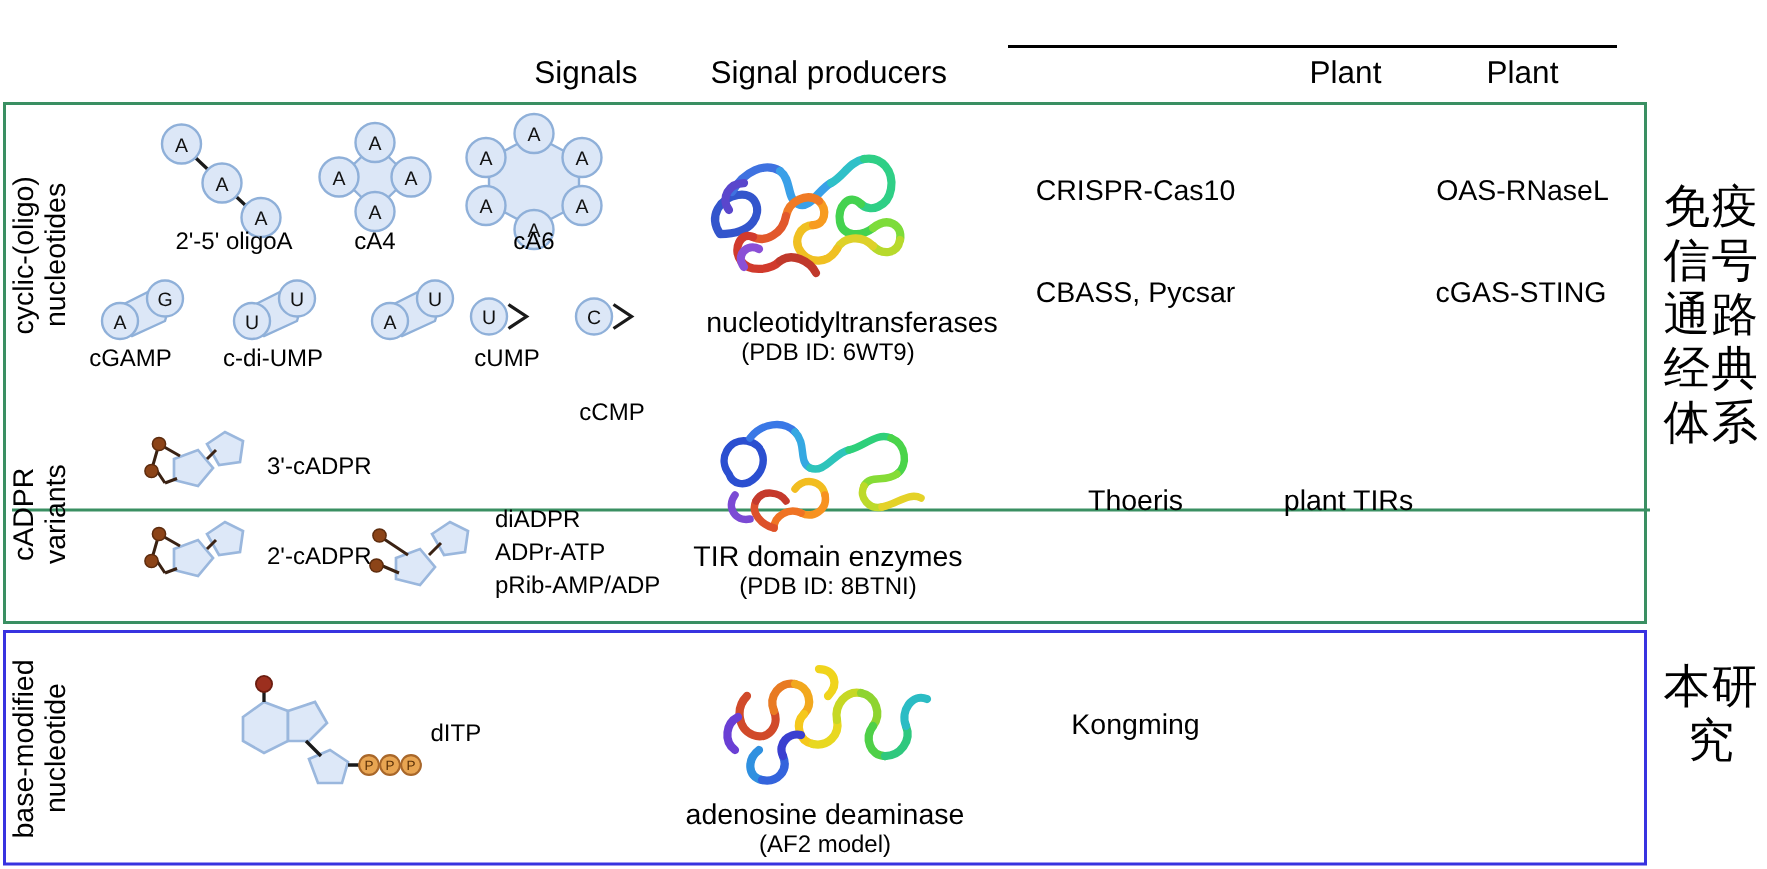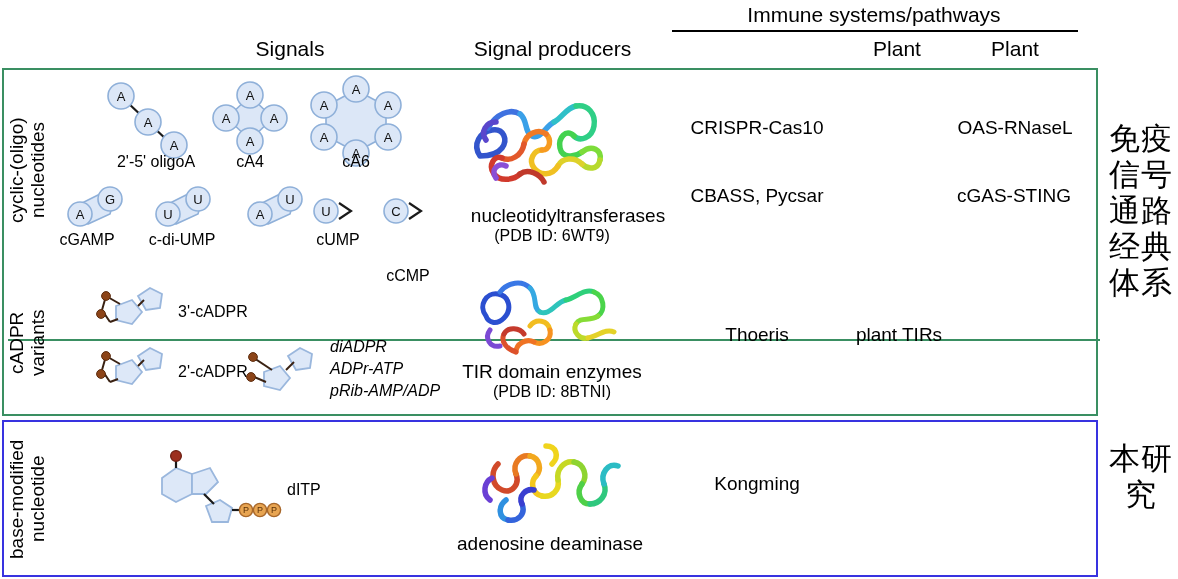--- a/index.html
+++ b/index.html
@@ -30,21 +30,21 @@
     left: 672px; top: 30px; width: 406px;
     height: 2px; background: #000;
   }
   .hdr-col {
     position: absolute;
     font-size: 21px;
     text-align: center;
     line-height: 26px;
     top: 36px;
   }
-  #hdr-signals   { left: 155px; width: 270px; }
+  #hdr-signals   { left: 155px; width: 270px; text-align: right; }
   #hdr-producers { left: 440px; width: 225px; }
   #hdr-bacteria  { left: 672px; width: 170px; }
   #hdr-plant     { left: 842px; width: 110px; }
   #hdr-animal    { left: 952px; width: 126px; }
 
   
   .group-box { position: absolute; background: transparent; }
   #box-classic {
     left: 2px; top: 68px; width: 1096px; height: 348px;
     border: 2px solid #3a8f62;
@@ -117,21 +117,20 @@
 
   
   .protein { position: absolute; }
   .protein svg { display: block; }
 </style>
 </head>
 <body>
 
 <div id="figure">
 
-  <div class="hdr-immune">Immune systems/pathways</div>
   <div class="hdr-immune-rule"></div>
 
   <div class="hdr-col" id="hdr-signals">Signals</div>
   <div class="hdr-col" id="hdr-producers">Signal producers</div>
   <div class="hdr-col" id="hdr-plant">Plant</div>
   <div class="hdr-col" id="hdr-animal">Plant</div>
 
   <div class="group-box" id="box-classic">
     <div class="inner-rule" id="rule-cyclic-cadpr"></div>
   </div>
@@ -277,21 +276,21 @@
     <svg width="86" height="62" viewBox="0 0 86 62">
       <path class="sugar" d="M26,28 L42,22 L52,34 L42,46 L26,42 Z"></path>
       <path class="sugar" d="M50,12 L62,4 L74,10 L72,24 L58,26 Z"></path>
       <path class="brown-bond" d="M16,14 L34,26"></path>
       <path class="brown-bond" d="M14,32 L28,38"></path>
       <path class="brown-bond" d="M48,26 L56,18"></path>
       <circle class="brown-dot" cx="15" cy="13" r="4.4"></circle>
       <circle class="brown-dot" cx="13" cy="33" r="4.4"></circle>
     </svg>
   </div>
-  <div class="txt small left" style="left:330px; top:336px; width:180px; line-height:22px;font-style:italic;">diADPR
+  <div class="txt small left" style="left:330px; top:336px; width:180px; line-height:22px;">diADPR
 ADPr-ATP
 pRib-AMP/ADP</div>
 
   <div class="mol" style="left:152px; top:450px;">
     <svg width="126" height="84" viewBox="0 0 126 84">
       <path class="sugar" d="M10,28 L24,18 L40,24 L40,44 L24,52 L10,44 Z"></path>
       <path class="sugar" d="M40,24 L58,18 L66,32 L54,44 L40,44 Z"></path>
       <path class="sugar" d="M54,56 L68,50 L80,58 L76,72 L60,72 Z"></path>
       <path class="bond" d="M24,18 L24,8" stroke-width="2"></path>
       <path class="bond" d="M52,44 L62,54" stroke-width="2"></path>
@@ -372,20 +371,21 @@
         <path stroke="#2bbcc4" d="M130,50 C126,40 134,28 144,32"></path>
         <path stroke="#2f90e0" d="M32,66 C24,72 24,84 34,86"></path>
         <path stroke="#3464dc" d="M34,86 C44,88 52,80 48,70"></path>
         <path stroke="#3a3fd0" d="M48,70 C44,62 52,54 60,56"></path>
         <path stroke="#6a3fd4" d="M18,44 C10,48 8,60 16,66"></path>
         <path stroke="#f0d41c" d="M78,30 C86,22 82,12 72,12"></path>
       </g>
     </svg>
   </div>
   <div class="txt" style="left:430px; top:532px; width:240px;">adenosine deaminase</div>
+  <div class="txt small" style="left:430px; top:552px; width:240px;">(AF2 model)</div>
 
   <div class="txt" style="left:672px; top:116px; width:170px;">CRISPR-Cas10</div>
   <div class="txt" style="left:672px; top:184px; width:170px;">CBASS, Pycsar</div>
 
   <div class="txt" style="left:952px; top:116px; width:126px;">OAS-RNaseL</div>
   <div class="txt" style="left:946px; top:184px; width:136px;">cGAS-STING</div>
 
   <div class="txt" style="left:672px; top:323px; width:170px;">Thoeris</div>
   <div class="txt" style="left:842px; top:323px; width:114px;">plant TIRs</div>
 

